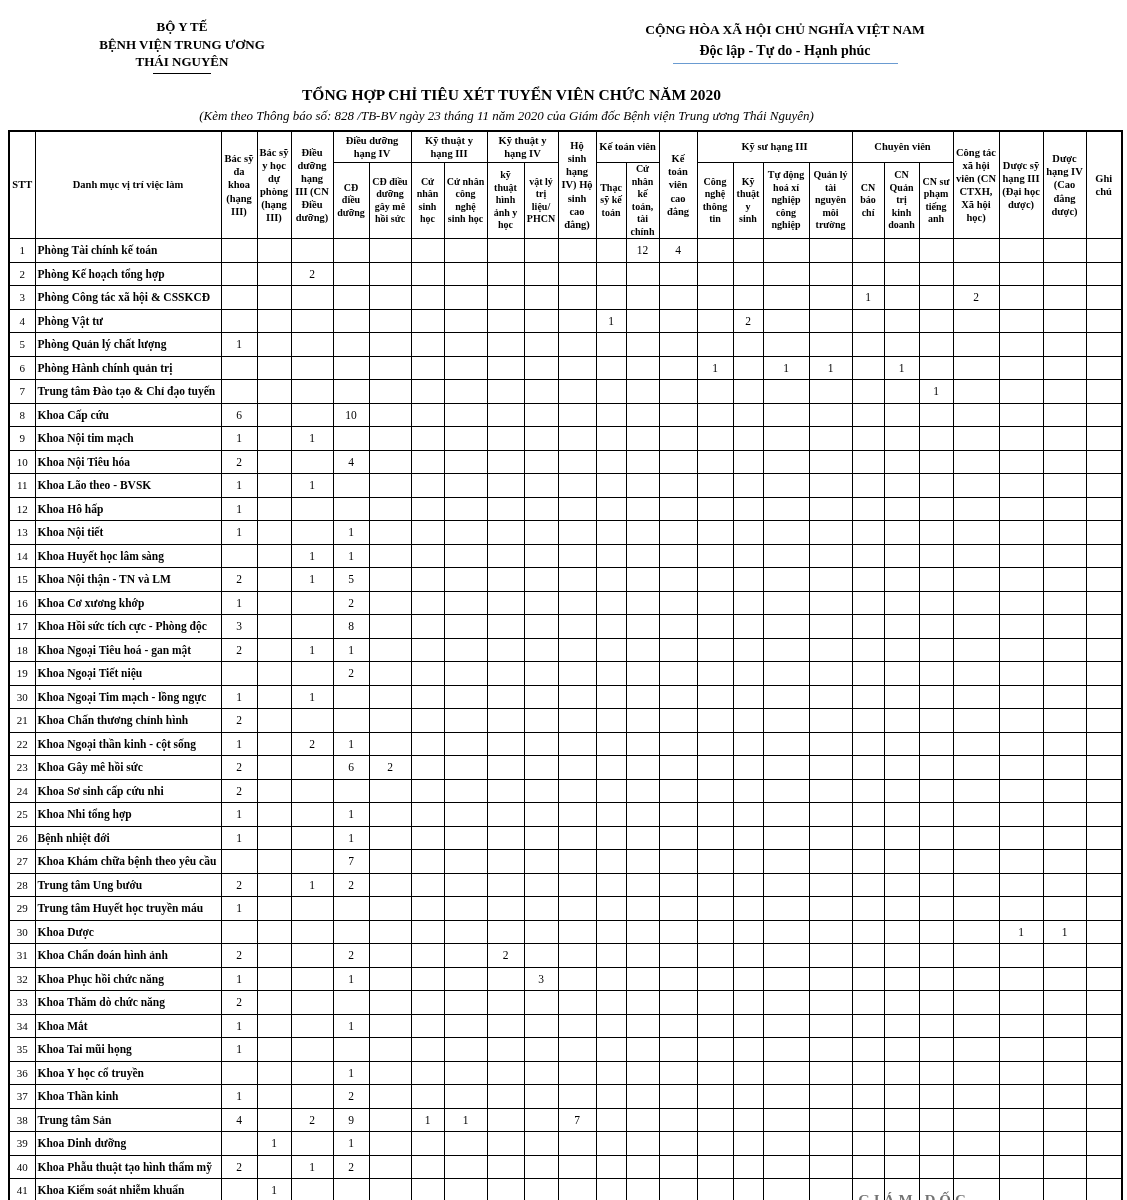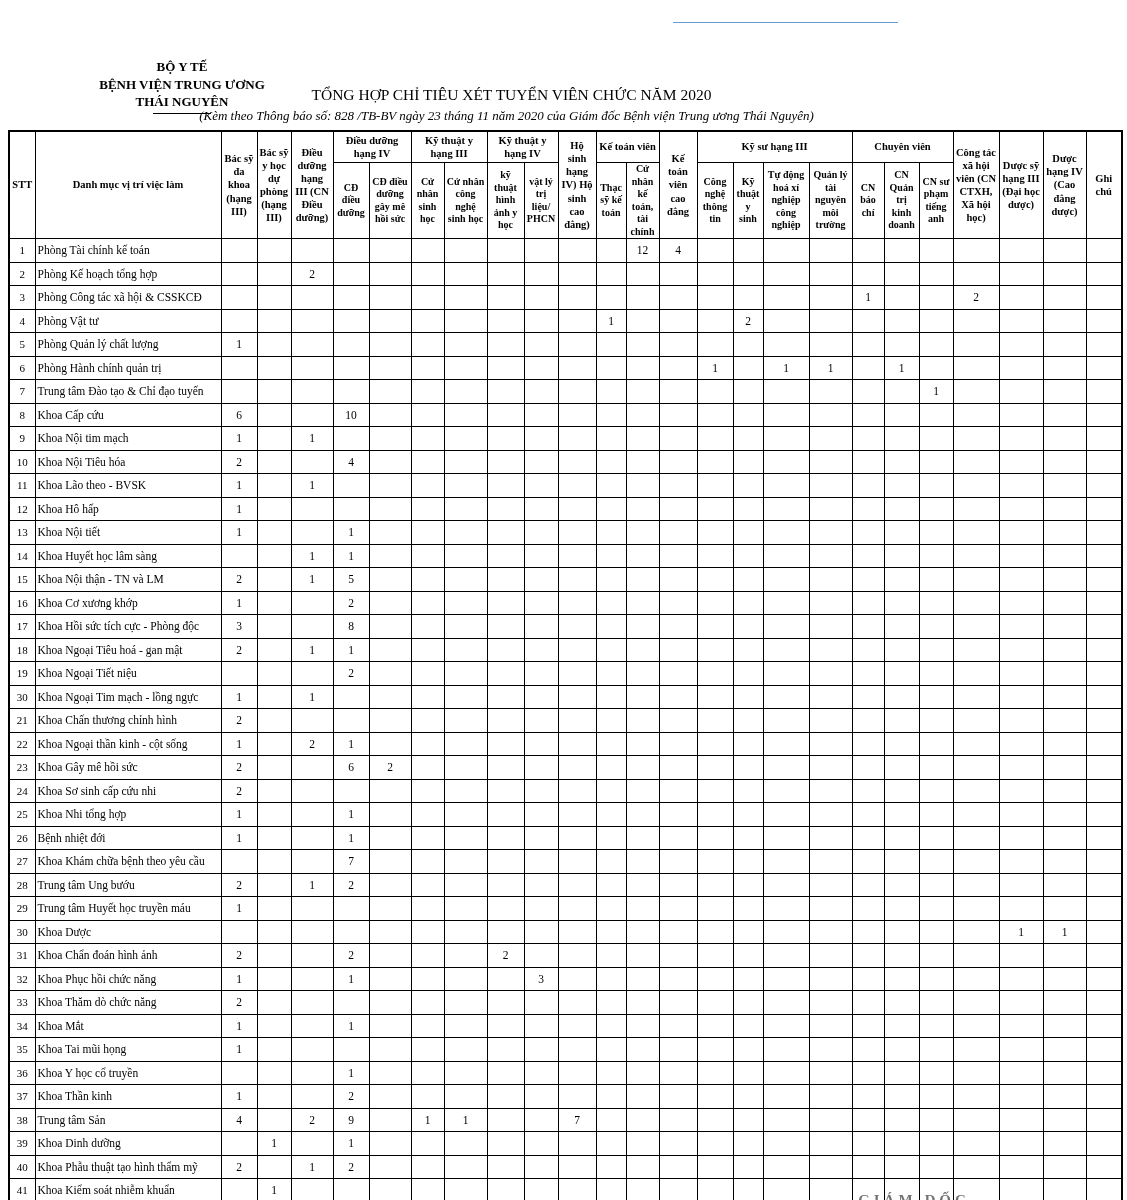--- a/index.html
+++ b/index.html
@@ -1,56 +1,58 @@
 <!DOCTYPE html>
 <html lang="vi"><head>
 <meta charset="utf-8">
 <style>
   html,body{margin:0;padding:0;}
   body{
     width:1127px;height:1200px;background:#ffffff;color:#000;
     font-family:"Liberation Serif","DejaVu Serif",serif;
     position:relative;overflow:hidden;
   }
-  .org-block{position:absolute;left:32px;top:18px;width:300px;text-align:center;line-height:1.35;margin-top:40px;}
+  .org-block{position:absolute;left:32px;top:18px;width:300px;text-align:center;line-height:1.35;}
   .org-line{font-weight:bold;font-size:13px;}
   .org-underline{width:58px;border-bottom:1px solid #000;margin:1px auto 0 auto;height:1px;}
   .motto-block{position:absolute;left:635px;top:20px;width:300px;text-align:center;line-height:1.5;}
   .motto-1{font-weight:bold;font-size:13.5px;}
   .motto-2{font-weight:bold;font-size:14px;}
   .motto-underline{width:225px;border-bottom:1px solid #6a9bd1;margin:1px auto 0 auto;height:1px;}
-  .doc-title{position:absolute;left:0;top:86px;width:1023px;text-align:center;font-weight:normal;font-size:15.5px;}
+  .doc-title{position:absolute;left:0;top:86px;width:1023px;text-align:center;font-weight:bold;font-size:15.5px;}
   .doc-subtitle{position:absolute;left:0;top:108px;width:1013px;text-align:center;font-style:italic;font-size:13px;}
   table.main{
     position:absolute;left:8px;top:130px;width:1113px;
     border-collapse:collapse;table-layout:fixed;border:2px solid #000;
   }
   table.main th,table.main td{border:1px solid #000;padding:0 2px;overflow:hidden;vertical-align:middle;}
   th.h-top{font-size:10.5px;font-weight:bold;text-align:center;line-height:1.25;height:30px;}
   th.h-sub{font-size:10px;font-weight:bold;text-align:center;line-height:1.25;height:72px;}
   tbody td{height:22.5px;font-size:11.5px;text-align:center;}
   td.c-stt{font-size:11px;}
-  td.c-name{text-align:left;font-weight:normal;font-size:11.5px;padding-left:4px;white-space:nowrap;}
+  td.c-name{text-align:left;font-weight:bold;font-size:11.5px;padding-left:4px;white-space:nowrap;}
   .sig-partial{
     position:absolute;left:824px;top:1191px;width:180px;height:9px;overflow:hidden;
     text-align:center;opacity:.55;
   }
   .sig-partial span{font-weight:bold;font-size:15px;letter-spacing:4px;}
 </style>
 </head>
 <body>
 
 <div class="org-block">
   <div class="org-line">BỘ Y TẾ</div>
   <div class="org-line">BỆNH VIỆN TRUNG ƯƠNG</div>
   <div class="org-line">THÁI NGUYÊN</div>
   <div class="org-underline"></div>
 </div>
 
 <div class="motto-block">
+  <div class="motto-1">CỘNG HÒA XÃ HỘI CHỦ NGHĨA VIỆT NAM</div>
+  <div class="motto-2">Độc lập - Tự do - Hạnh phúc</div>
   <div class="motto-underline"></div>
 </div>
 
 <div class="doc-title">TỔNG HỢP CHỈ TIÊU XÉT TUYỂN VIÊN CHỨC NĂM 2020</div>
 <div class="doc-subtitle">(Kèm theo Thông báo số: 828 /TB-BV ngày  23 tháng 11 năm 2020 của Giám đốc Bệnh viện Trung ương Thái Nguyên)</div>
 
 <table class="main">
     <colgroup>
       <col style="width: 26px;">
       <col style="width: 186px;">

